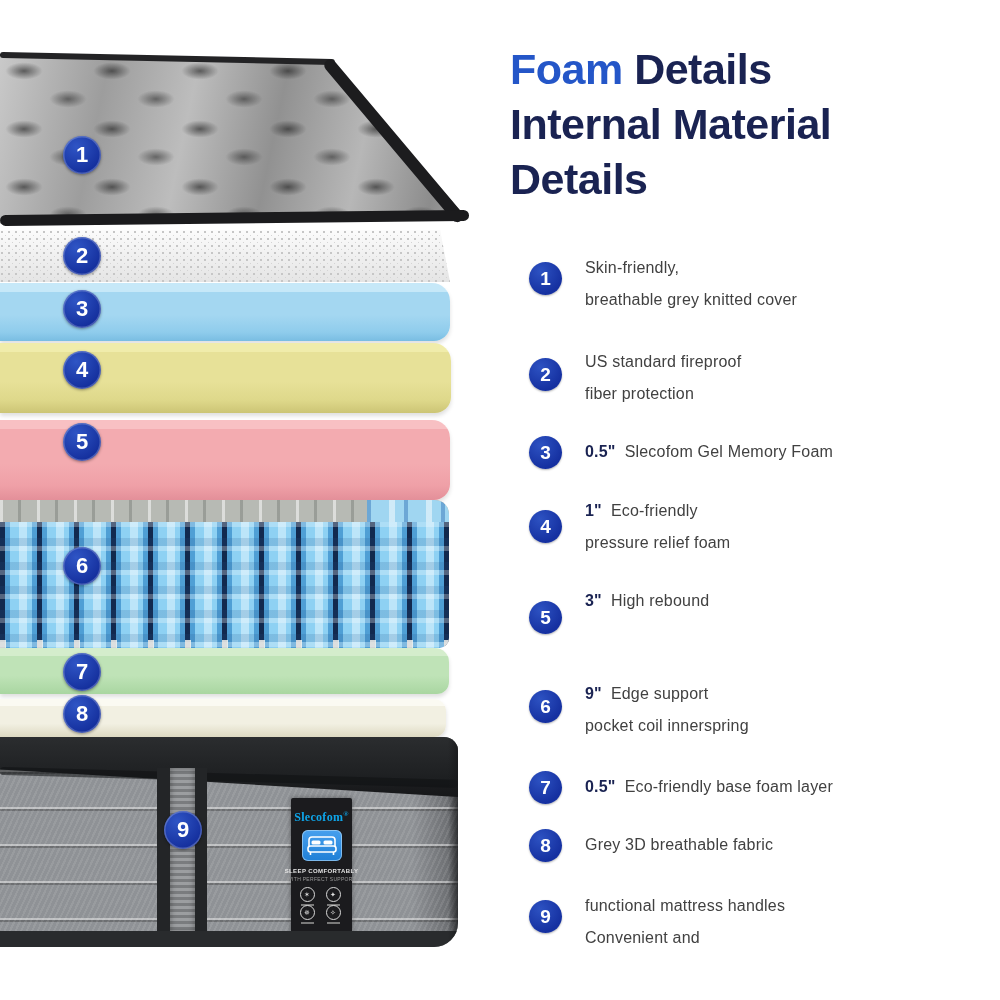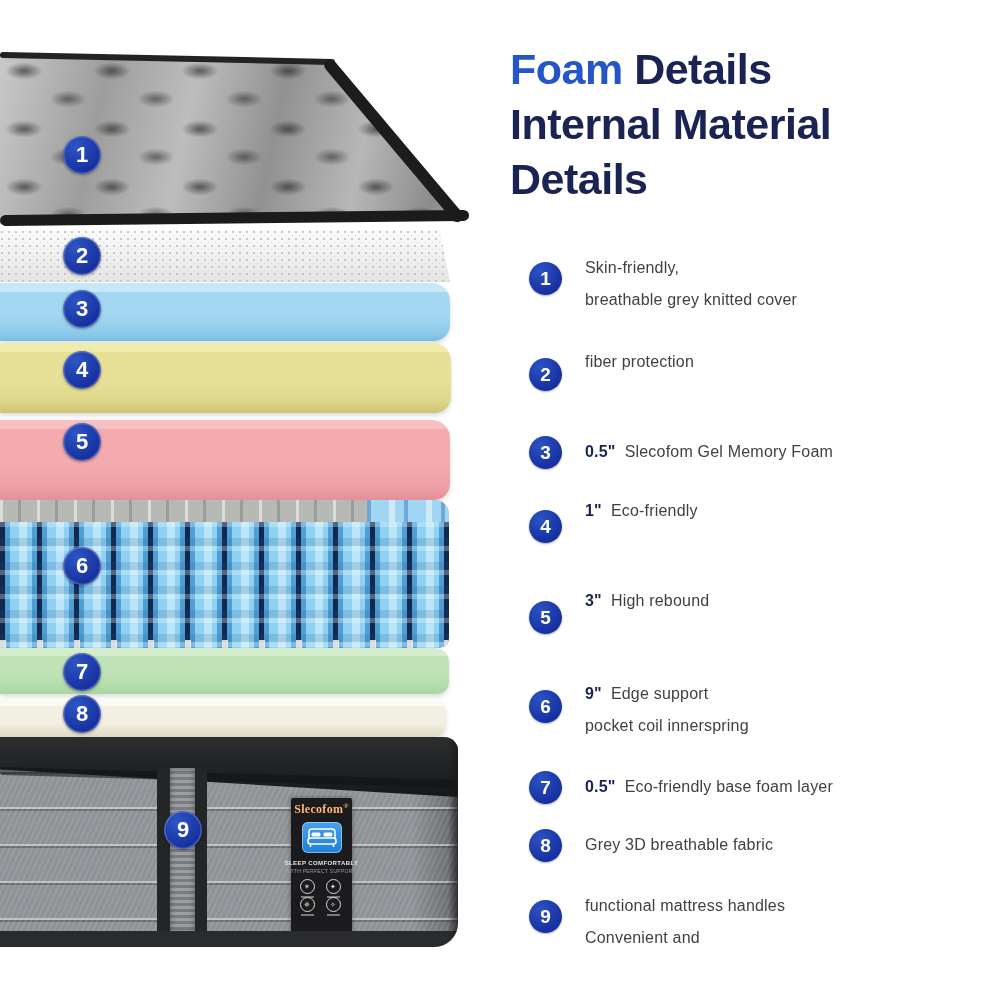--- a/index.html
+++ b/index.html
@@ -76,21 +76,21 @@
     background:linear-gradient(90deg,rgba(25,26,28,0),rgba(23,24,26,.7));}
 
   .handle{position:absolute;left:157px;top:31px;width:50px;height:165px;background:#232527;}
   .handle-strap{position:absolute;left:13px;top:0;width:25px;height:100%;
     background-color:#8b8d90;
     background-image:repeating-linear-gradient(180deg,rgba(255,255,255,.15) 0 3px,rgba(0,0,0,.12) 3px 6px);
     box-shadow:inset 0 0 6px rgba(0,0,0,.4);}
 
   .tag{position:absolute;left:291px;top:61px;width:61px;height:137px;background:#1b1b1e;
     border-radius:2px;display:flex;flex-direction:column;align-items:center;box-shadow:0 0 5px rgba(0,0,0,.4);}
-  .tag-brand{margin-top:4px;color:#fdba74;font-family:"Liberation Serif",serif;
+  .tag-brand{margin-top:12px;color:#0ea5e9;font-family:"Liberation Serif",serif;
     font-weight:bold;font-size:12px;letter-spacing:.3px;white-space:nowrap;}
   .tag-brand sup{font-size:7px;}
   .tag-icon{margin-top:5px;width:40px;height:31px;border-radius:6px;
     background:linear-gradient(180deg,#47a0ee,#1f7fd6);box-shadow:inset 0 0 0 1px rgba(200,230,250,.55);
     display:flex;align-items:center;justify-content:center;}
   .tag-line1{margin-top:7px;color:#e6e6e6;font-size:6px;font-weight:bold;letter-spacing:.4px;white-space:nowrap;}
   .tag-line2{margin-top:2px;color:#9a9a9a;font-size:5px;letter-spacing:.3px;white-space:nowrap;}
   .tag-certs{margin-top:5px;display:grid;grid-template-columns:18px 18px;grid-gap:3px 8px;}
   .cert{width:15px;height:15px;}
   .cert-ring{width:13px;height:13px;border:1px solid #d8d8d8;border-radius:50%;
@@ -208,36 +208,38 @@
       <div class="ibadge" style="left:529px;top:262px">1</div>
       <div class="itext" style="left:585px;top:252px">
         <div><span>Skin-friendly,</span></div>
         <div>breathable grey knitted cover</div>
       </div>
     </div>
 
     <div>
       <div class="ibadge" style="left:529px;top:358px">2</div>
       <div class="itext" style="left:585px;top:346px">
+        <div><span>US standard fireproof</span></div>
         <div>fiber protection</div>
       </div>
     </div>
 
     <div>
       <div class="ibadge" style="left:529px;top:436px">3</div>
       <div class="itext" style="left:585px;top:436px">
         <div><span class="sz">0.5"</span><span>Slecofom Gel Memory Foam</span></div>
         <div></div>
       </div>
     </div>
 
     <div>
       <div class="ibadge" style="left:529px;top:510px">4</div>
       <div class="itext" style="left:585px;top:495px">
         <div><span class="sz">1"</span><span>Eco-friendly</span></div>
+        <div>pressure relief foam</div>
       </div>
     </div>
 
     <div>
       <div class="ibadge" style="left:529px;top:601px">5</div>
       <div class="itext" style="left:585px;top:585px">
         <div><span class="sz">3"</span><span>High rebound</span></div>
       </div>
     </div>
 

